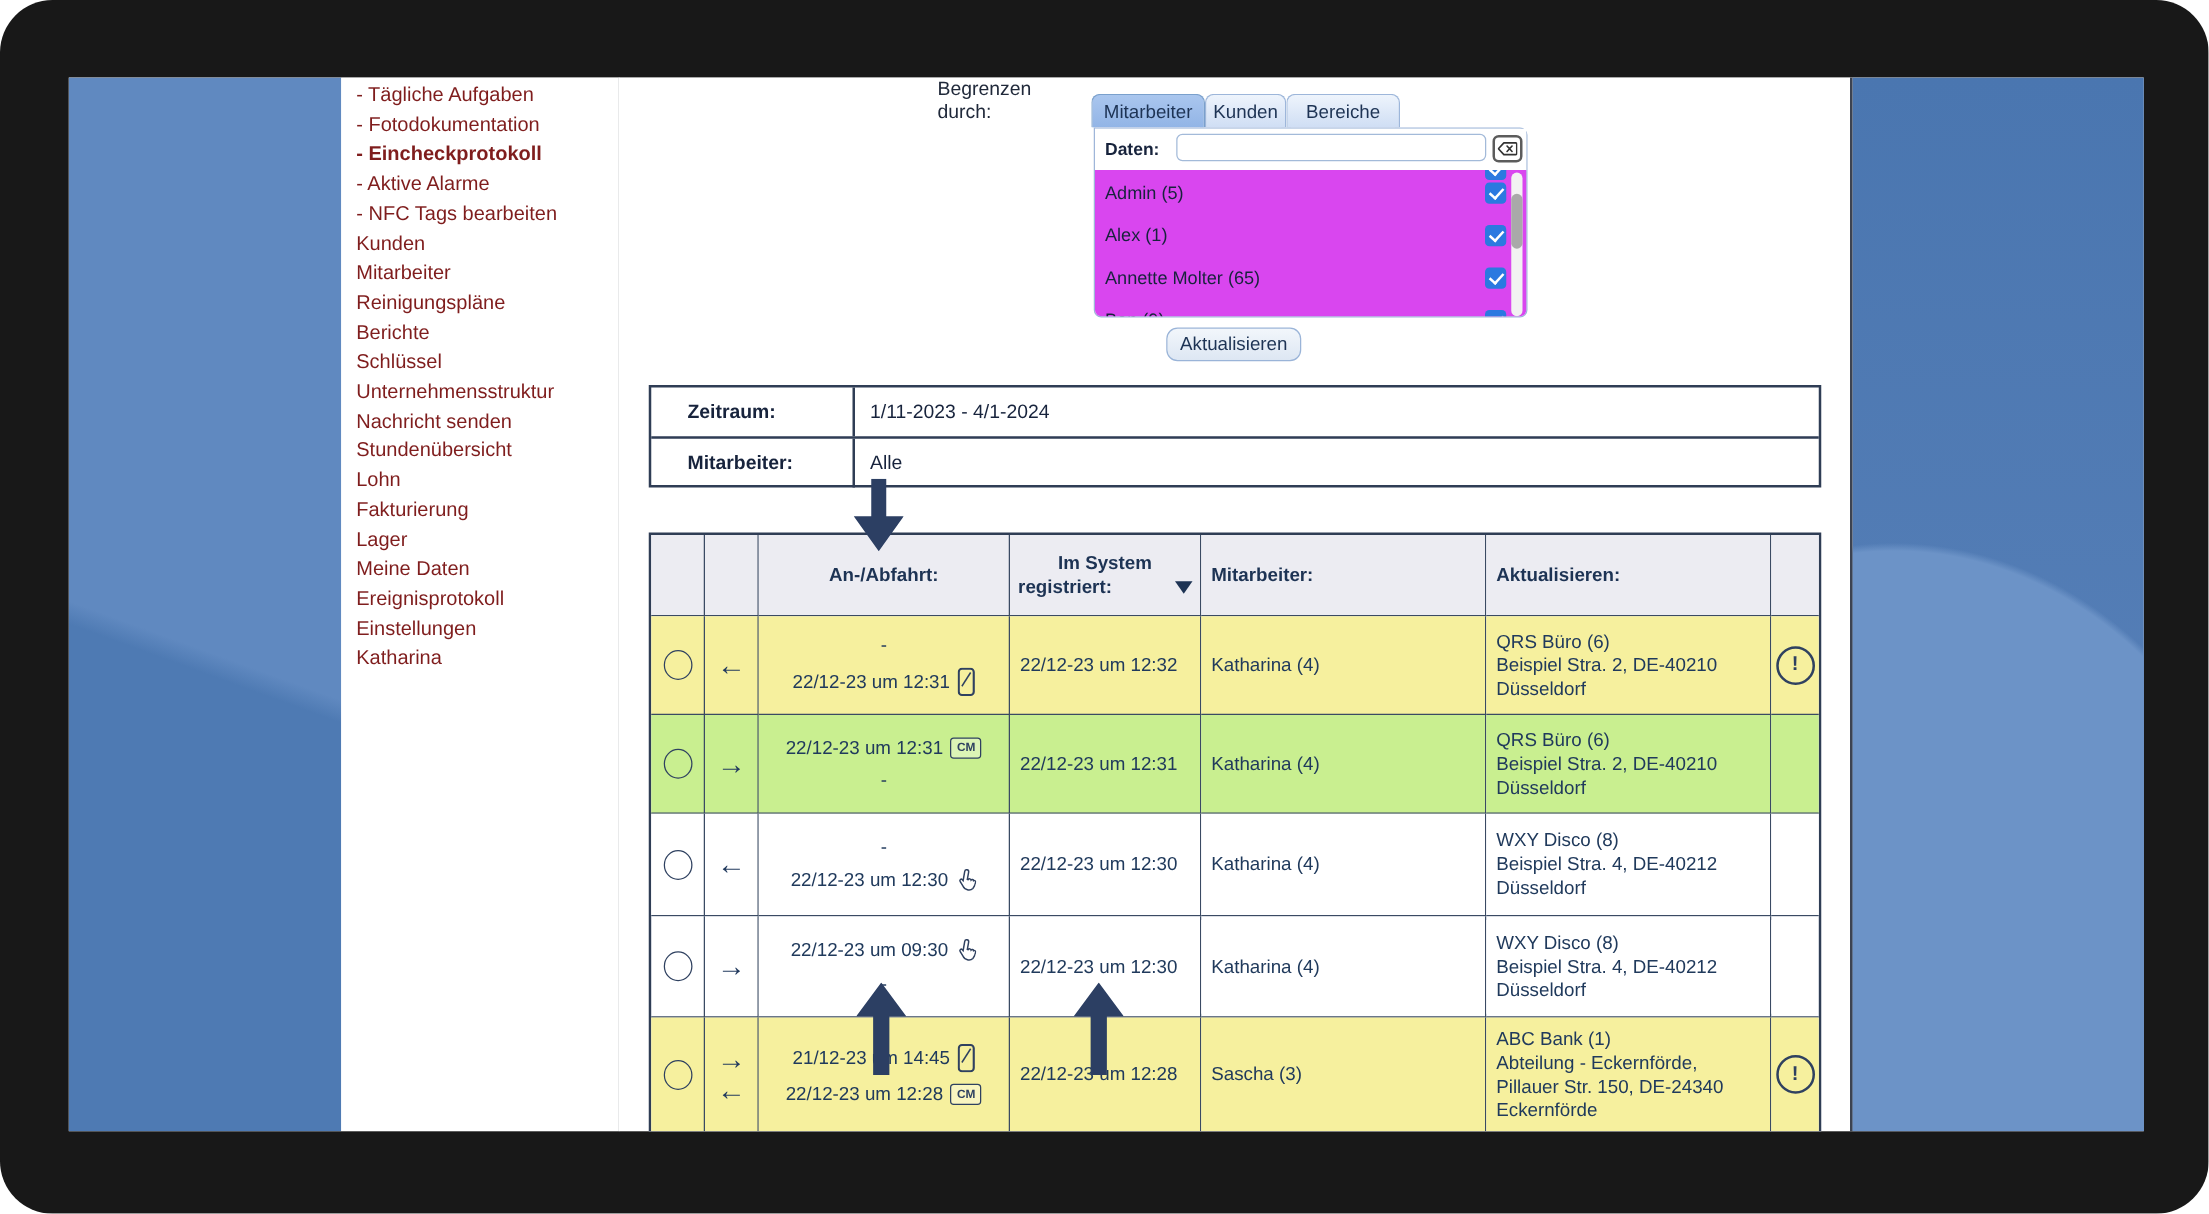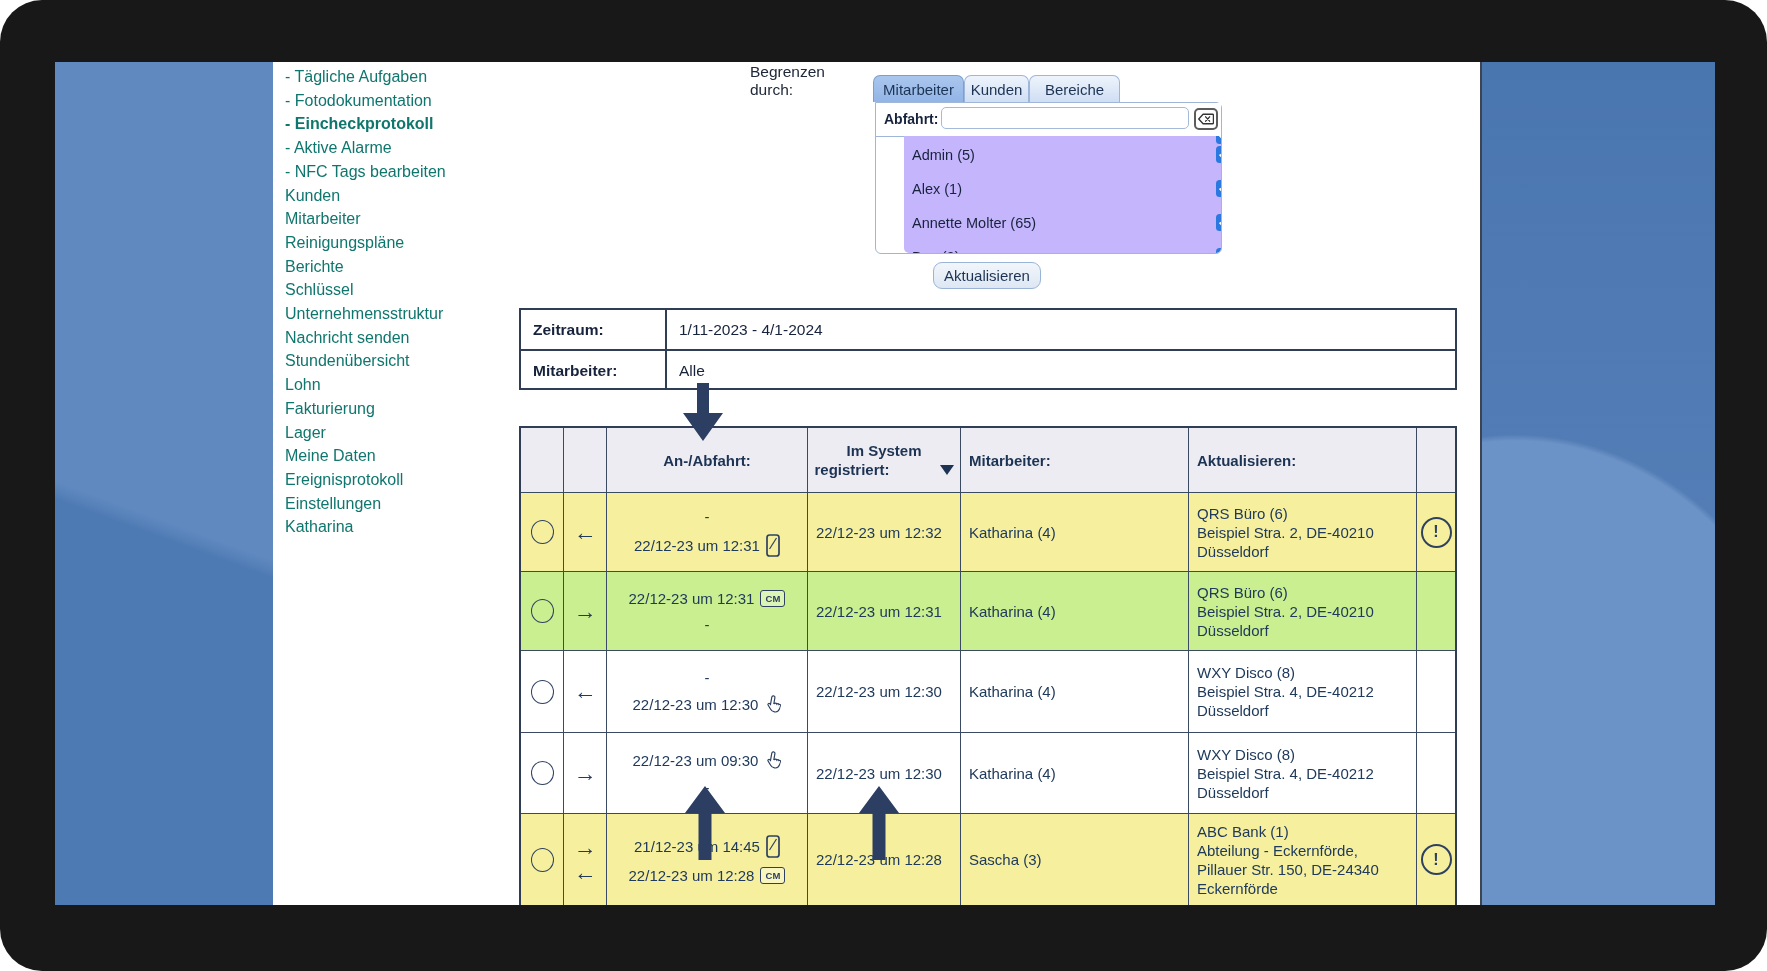--- a/index.html
+++ b/index.html
@@ -14,21 +14,21 @@
   .band-left{left:0;top:0;width:218px;height:843px;
     background:linear-gradient(200deg,#6089c0 0%,#6089c0 54%,#4e7ab3 56%,#4e7ab3 100%);}
   .band-right{left:1425px;top:0;width:235px;height:843px;
     background:radial-gradient(520px 640px at 14% 92%, #6c93c7 62%, rgba(108,147,199,0) 63%),
                linear-gradient(180deg,#4a76b0 0%,#567fb7 70%,#5b85bd 100%);
     border-left:2px solid #3c4351;}
 
   
   .sidebar{left:218px;top:0;width:222px;height:843px;background:#fff;border-right:1px solid #8a8f98;}
   .nav{position:absolute;left:12px;top:3px;}
-  .nav-item{font-size:16px;line-height:23.7px;color:#0f766e;white-space:nowrap;cursor:pointer;}
+  .nav-item{font-size:16px;line-height:23.7px;color:#7f1d1d;white-space:nowrap;cursor:pointer;}
   .nav-item.bold{font-weight:bold;}
 
   
   .content{left:440px;top:0;width:985px;height:843px;background:#fff;}
 
   .limit-label{left:695px;top:1px;width:120px;font-size:15.5px;line-height:17.5px;color:#20293a;}
 
   
   .tab{position:absolute;top:13px;height:27px;box-sizing:border-box;
        border:1px solid #9db6da;border-bottom:none;border-radius:7px 7px 0 0;
@@ -39,37 +39,37 @@
   
   .panel{left:820px;top:40px;width:347px;height:152px;box-sizing:border-box;
          border:1px solid #9fb6d9;border-radius:0 6px 6px 6px;background:#fff;}
   .search-row{position:absolute;left:0;top:0;right:0;height:33px;border-bottom:1px solid #9fb6d9;background:#fff;}
   .search-label{position:absolute;left:8px;top:8px;font-size:14px;font-weight:bold;color:#17233c;}
   .search-input{position:absolute;left:65px;top:4px;width:248px;height:22px;box-sizing:border-box;
                 border:1px solid #a3bad9;border-radius:5px;background:#fff;font-size:13px;padding:0 6px;outline:none;}
   .clear-btn{position:absolute;left:318px;top:5px;width:24px;height:22px;box-sizing:border-box;
              border:2px solid #5c5c5c;border-radius:5px;background:#fff;cursor:pointer;
              display:flex;align-items:center;justify-content:center;}
-  .emp-list{position:absolute;left:0;top:33px;right:0;bottom:0;background:#c4b5fd;overflow:hidden;border-radius:0 0 5px 5px;margin-left:28px;}
+  .emp-list{position:absolute;left:0;top:33px;right:0;bottom:0;background:#d946ef;overflow:hidden;border-radius:0 0 5px 5px;}
   .emp-row{position:absolute;left:0;width:100%;height:20px;cursor:pointer;}
   .emp-name{position:absolute;left:8px;top:1px;font-size:14.5px;color:#17233c;white-space:nowrap;}
   .cbx{position:absolute;left:312px;width:17px;height:17px;background:#2b79e0;border-radius:3.5px;}
   .cbx::after{content:"";position:absolute;left:5.5px;top:2px;width:4.5px;height:8.5px;
               border:solid #fff;border-width:0 2.4px 2.4px 0;transform:rotate(42deg);}
   .scroll-track{position:absolute;left:333px;top:2px;width:9px;height:115px;background:#f2f2f2;border-radius:5px;}
   .scroll-thumb{position:absolute;left:0;top:17px;width:9px;height:44px;background:#a9a9a9;border-radius:5px;cursor:pointer;}
 
   .update-btn{left:878px;top:200px;width:108px;height:27px;box-sizing:border-box;
               border:1px solid #9ab4d8;border-radius:9px;
               background:linear-gradient(180deg,#f2f6fb 0%,#dde7f3 100%);
               font-size:15px;color:#1d3354;display:flex;align-items:center;justify-content:center;cursor:pointer;}
 
   
   .summary{left:464px;top:246px;width:938px;height:82px;box-sizing:border-box;border:2px solid #2f3d55;background:#fff;}
-  .sum-row{position:relative;height:39px;display:flex;}
+  .sum-row{position:relative;height:39px;display:flex;padding-left:17px;}
   .sum-row.first{border-bottom:2px solid #2f3d55;}
   .sum-label{width:146px;box-sizing:border-box;border-right:2px solid #2f3d55;display:flex;align-items:center;
              padding-left:12px;font-size:15.5px;font-weight:bold;color:#17233c;}
   .sum-value{flex:1;display:flex;align-items:center;padding-left:12px;font-size:15.5px;color:#17233c;}
 
   
   .dtable{left:464px;top:364px;width:938px;box-sizing:border-box;border:2px solid #2f3d55;background:#fff;}
   .trow{display:grid;grid-template-columns:43px 43px 201px 153px 228px 228px 38px;box-sizing:border-box;}
   .td{box-sizing:border-box;border-right:1px solid #3a4a63;border-bottom:1px solid #3a4a63;
       display:flex;align-items:center;justify-content:center;position:relative;color:#203a5c;font-size:15px;}
@@ -141,21 +141,21 @@
       <div>Begrenzen</div>
       <div>durch:</div>
     </div>
 
     <div class="tab active" style="left:818px;width:91px;">Mitarbeiter</div>
     <div class="tab" style="left:909px;width:65px;">Kunden</div>
     <div class="tab" style="left:974px;width:91px;">Bereiche</div>
 
     <div class="abs panel">
       <div class="search-row">
-        <span class="search-label">Abfahrt:</span>
+        <span class="search-label">Daten:</span>
         <input class="search-input" type="text" value="" style="">
         <span class="clear-btn">
           <svg width="16" height="12" viewBox="0 0 22 16">
             <path d="M7 1.5 H20 a1.2 1.2 0 0 1 1.2 1.2 V13.3 a1.2 1.2 0 0 1-1.2 1.2 H7 L1 8 Z" fill="none" stroke="#333" stroke-width="1.8" stroke-linejoin="round"></path>
             <path d="M10.5 5 L16 11 M16 5 L10.5 11" stroke="#333" stroke-width="1.8" stroke-linecap="round"></path>
           </svg>
         </span>
       </div>
       <div class="emp-list">
         <span class="cbx" style="top:-9px;"></span>

